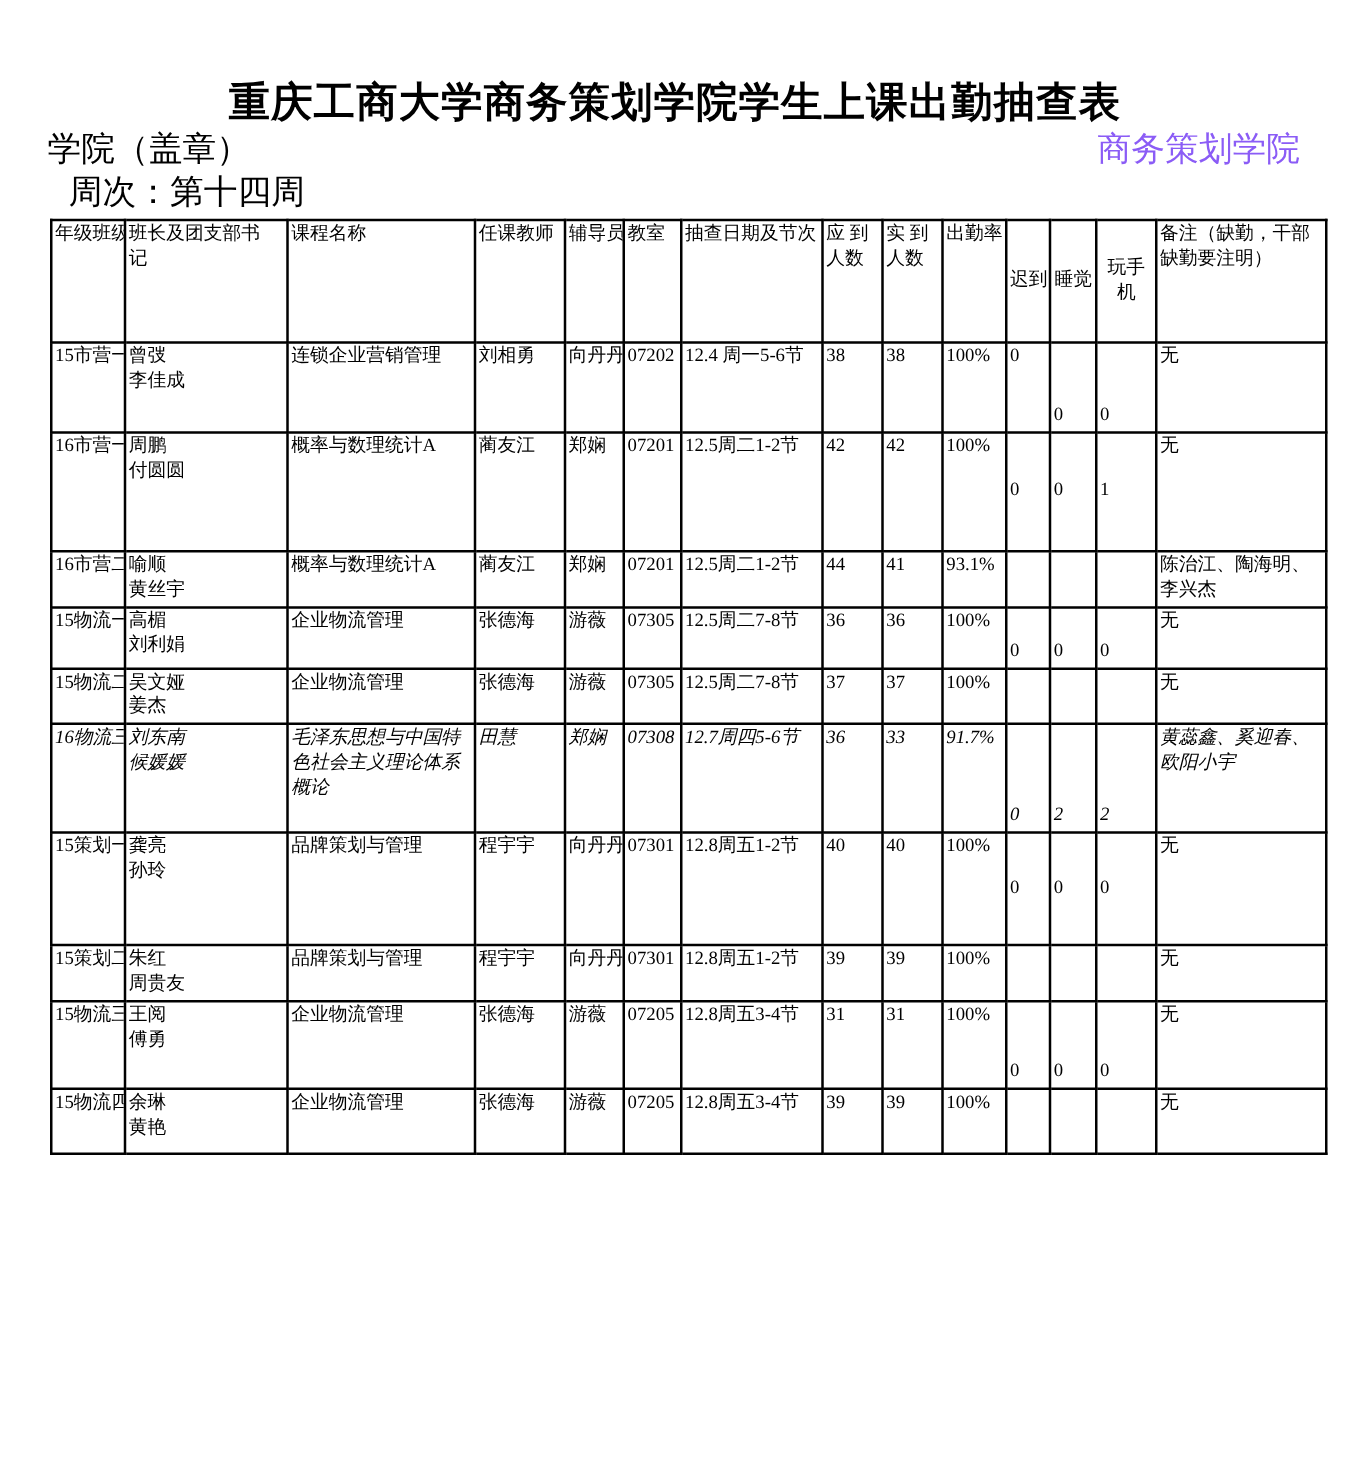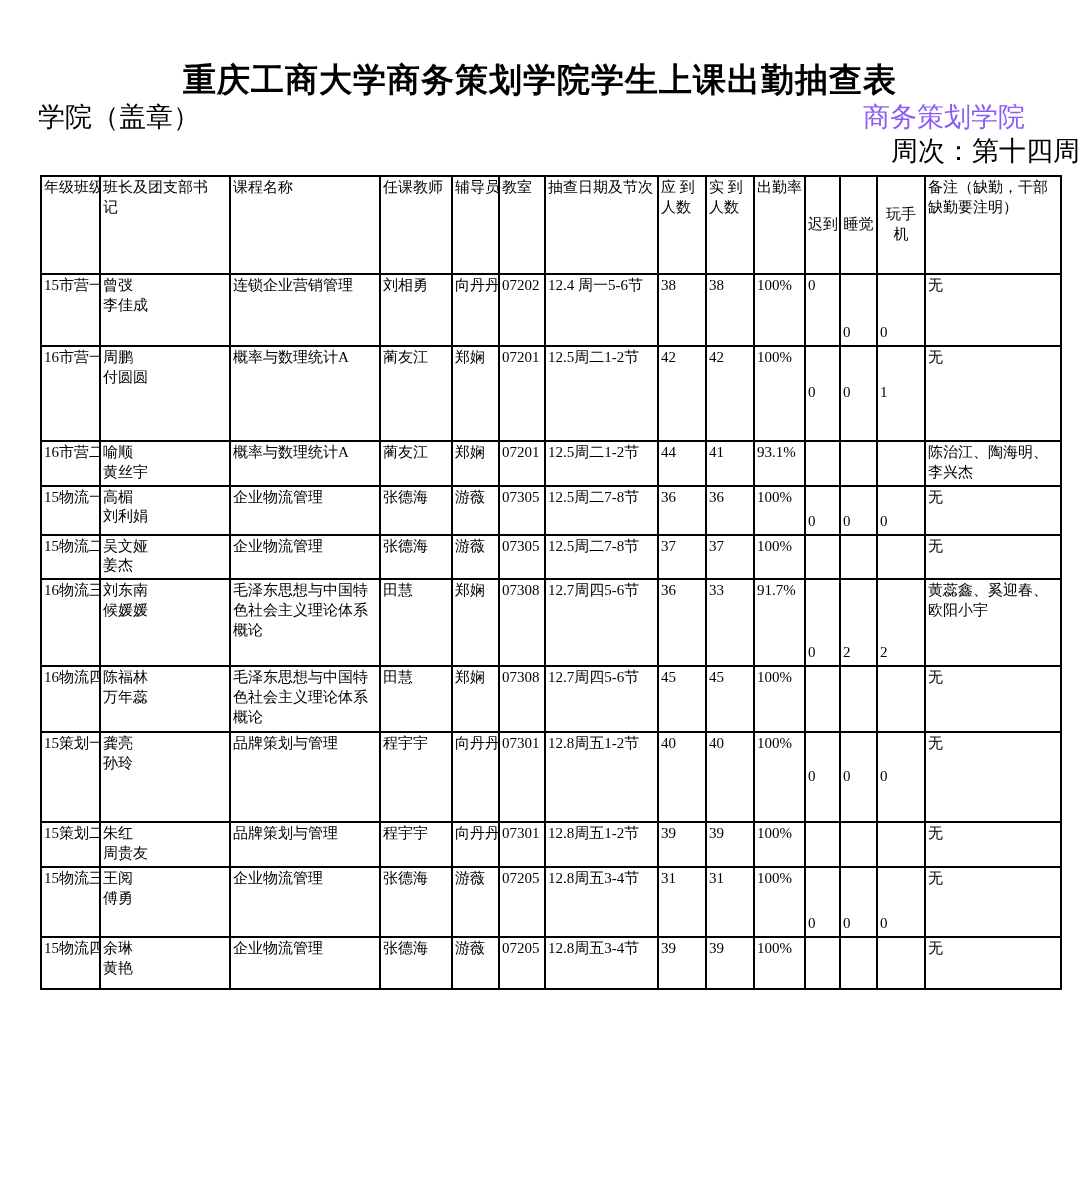--- a/index.html
+++ b/index.html
@@ -3,42 +3,41 @@
 <meta charset="utf-8">
 <style>
   * { box-sizing: border-box; }
   html, body {
     margin: 0; padding: 0;
     width: 1080px; height: 1182px;
     background: #ffffff;
     color: #000;
     font-family: "Liberation Serif", "DejaVu Serif", serif;
   }
-  .hdr { font-family: Liberation Mono, monospace; }
+  .hdr { font-family: Liberation Serif, serif; }
   .doc-title {
     margin-top: 66px;
     font-size: 33px;
     font-weight: 700;
     text-align: center;
     line-height: 1.05;
     letter-spacing: 1px;
   }
   .meta-row {
     display: flex;
     justify-content: space-between;
     align-items: flex-start;
-    margin: 4px 55px 0 38px;
+    margin: 4px 40px 0 38px;
     font-size: 27px;
     line-height: 1.1;
   }
   .week-row {
-    margin: 5px 0 0 28px;
+    margin: 5px 0 0 55px;
     font-size: 27px;
     line-height: 1.1;
-    text-align: right;
   }
   table.sheet {
     border-collapse: collapse;
     table-layout: fixed;
     margin: 6px 0 0 40px;
     width: 1021px;
   }
   table.sheet th, table.sheet td {
     border: 2px solid #000;
     padding: 1px 2px 2px 2px;
@@ -183,59 +182,40 @@
           <td>07305</td>
           <td>12.5周二7-8节</td>
           <td>37</td>
           <td>37</td>
           <td>100%</td>
           <td></td>
           <td></td>
           <td></td>
           <td>无</td>
         </tr>
-        <tr style="height: 87px;">
+        <tr style="height: 87px; font-style: italic;">
           <td>16物流三</td>
           <td>刘东南
 候媛媛</td>
           <td>毛泽东思想与中国特
 色社会主义理论体系
 概论</td>
           <td>田慧</td>
           <td>郑娴</td>
           <td>07308</td>
           <td>12.7周四5-6节</td>
           <td>36</td>
           <td>33</td>
           <td>91.7%</td>
           <td style="vertical-align: bottom;">0</td>
           <td style="vertical-align: bottom;">2</td>
           <td style="vertical-align: bottom;">2</td>
           <td>黄蕊鑫、奚迎春、
 欧阳小宇</td>
         </tr>
-        <tr style="height: 66px;">
-          <td>16物流四</td>
-          <td>陈福林
-万年蕊</td>
-          <td>毛泽东思想与中国特
-色社会主义理论体系
-概论</td>
-          <td>田慧</td>
-          <td>郑娴</td>
-          <td>07308</td>
-          <td>12.7周四5-6节</td>
-          <td>45</td>
-          <td>45</td>
-          <td>100%</td>
-          <td></td>
-          <td></td>
-          <td></td>
-          <td>无</td>
-        </tr>
         <tr style="height: 90px;">
           <td>15策划一</td>
           <td>龚亮
 孙玲</td>
           <td>品牌策划与管理</td>
           <td>程宇宇</td>
           <td>向丹丹</td>
           <td>07301</td>
           <td>12.8周五1-2节</td>
           <td>40</td>

